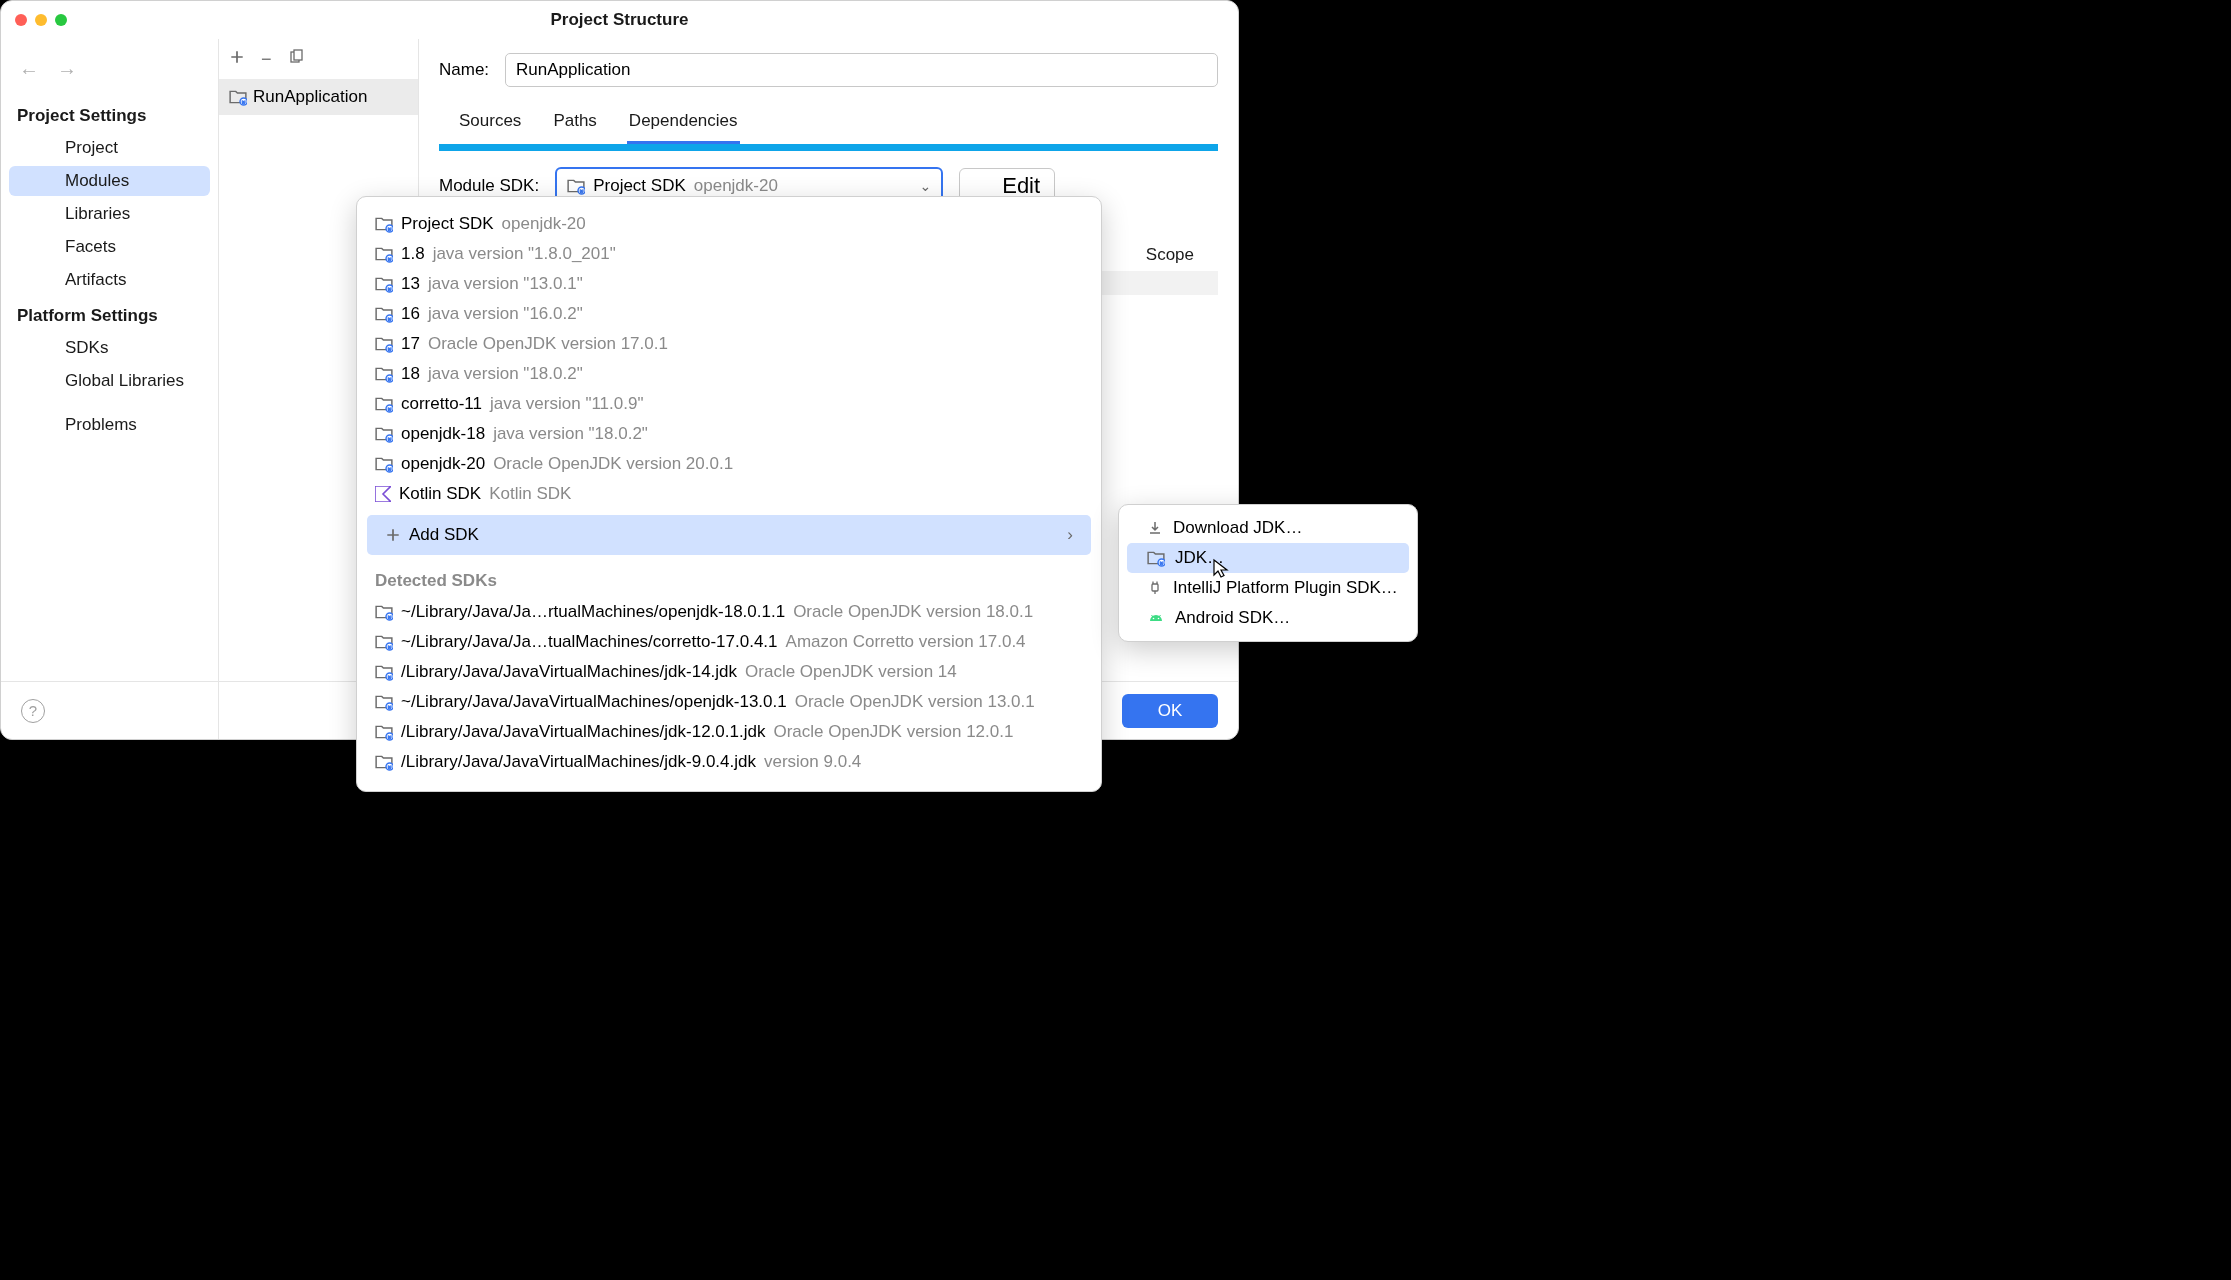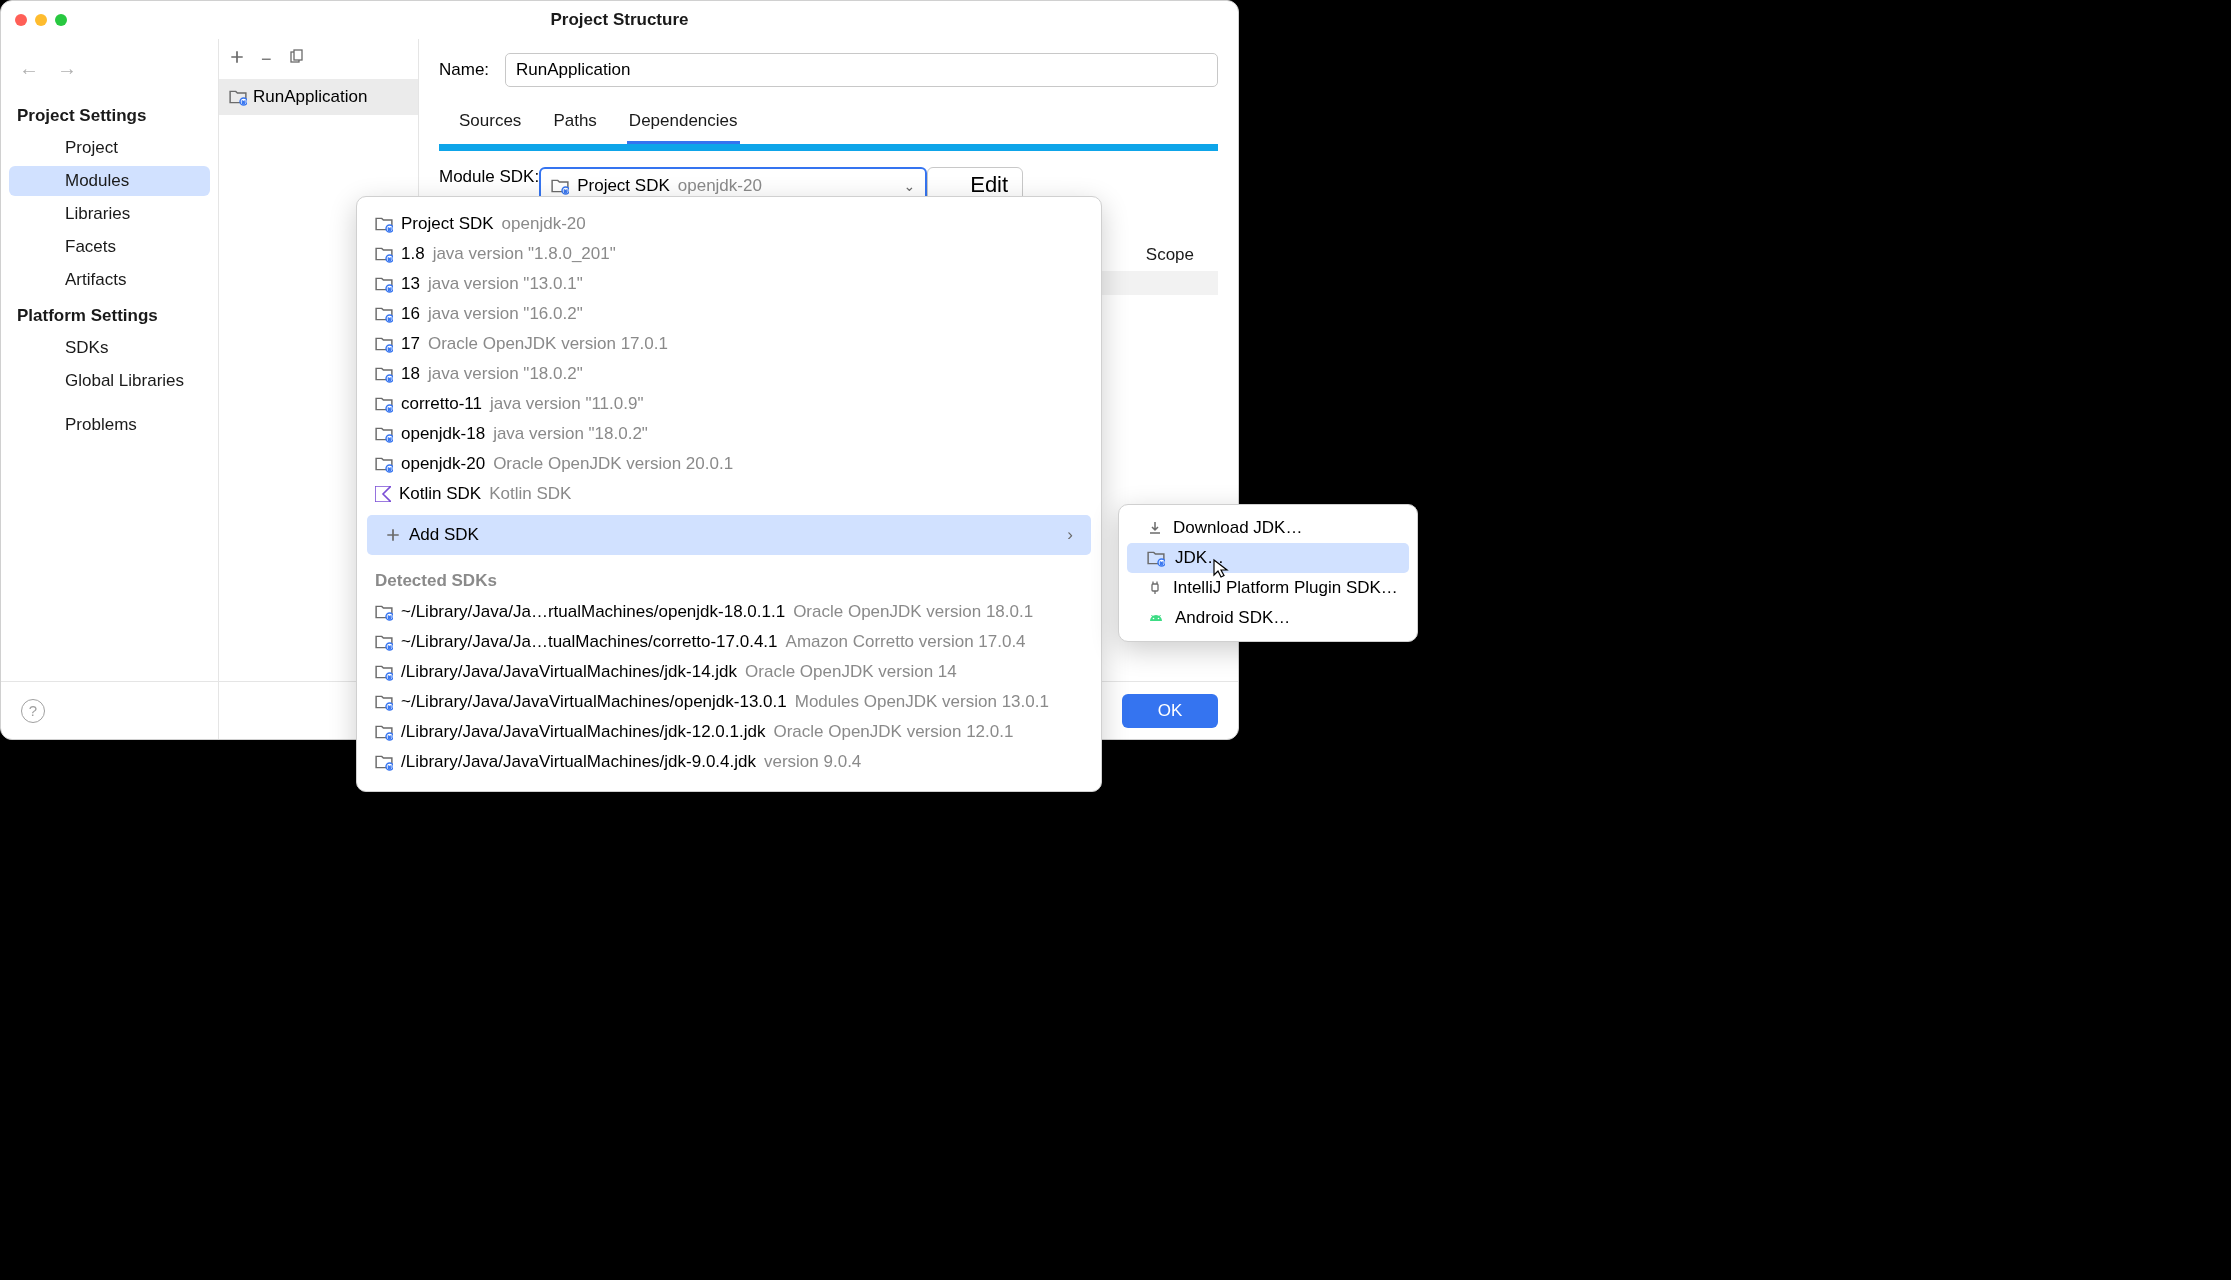--- a/index.html
+++ b/index.html
@@ -69,21 +69,21 @@
 
 .col3 { flex: 1; padding: 14px 20px; display: flex; flex-direction: column; }
 .name-row { display: flex; align-items: center; gap: 16px; margin-bottom: 18px; }
 .name-label { font-size: 17px; }
 .name-input { flex: 1; height: 34px; border: 1px solid #c8c8c8; border-radius: 5px; padding: 0 10px; font-size: 17px; }
 
 .tabs { display: flex; gap: 28px; padding: 0 18px; border-bottom: 7px solid #0ea5e9; }
 .tab { font-size: 17px; padding: 6px 2px 10px; color: #1a1a1a; border-bottom: 3px solid transparent; cursor: default; }
 .tab.active { border-bottom-color: #3574f0; }
 
-.sdk-row { display: flex; align-items: flex-start; gap: 0; padding: 16px 0 12px; }
+.sdk-row { display: flex; align-items: center; gap: 16px; padding: 16px 0 12px; }
 .sdk-label { font-size: 17px; }
 .sdk-select {
   display: flex; align-items: center; gap: 8px;
   width: 388px; height: 38px;
   border: 2px solid #3574f0;
   border-radius: 6px;
   padding: 0 10px;
   font-size: 17px;
 }
 .sdk-select .gray { color: #8a8a8a; }
@@ -416,21 +416,21 @@
         <use href="#folder-icon"></use>
       </svg>
       <span>/Library/Java/JavaVirtualMachines/jdk-14.jdk</span> 
       <span class="gray">Oracle OpenJDK version 14</span>
     </div>
     <div class="dd-item">
       <svg class="folder-svg" viewBox="0 0 16 16">
         <use href="#folder-icon"></use>
       </svg>
       <span>~/Library/Java/JavaVirtualMachines/openjdk-13.0.1</span> 
-      <span class="gray">Modules OpenJDK version 13.0.1</span>
+      <span class="gray">Oracle OpenJDK version 13.0.1</span>
     </div>
     <div class="dd-item">
       <svg class="folder-svg" viewBox="0 0 16 16">
         <use href="#folder-icon"></use>
       </svg>
       <span>/Library/Java/JavaVirtualMachines/jdk-12.0.1.jdk</span> 
       <span class="gray">Oracle OpenJDK version 12.0.1</span>
     </div>
     <div class="dd-item">
       <svg class="folder-svg" viewBox="0 0 16 16">

